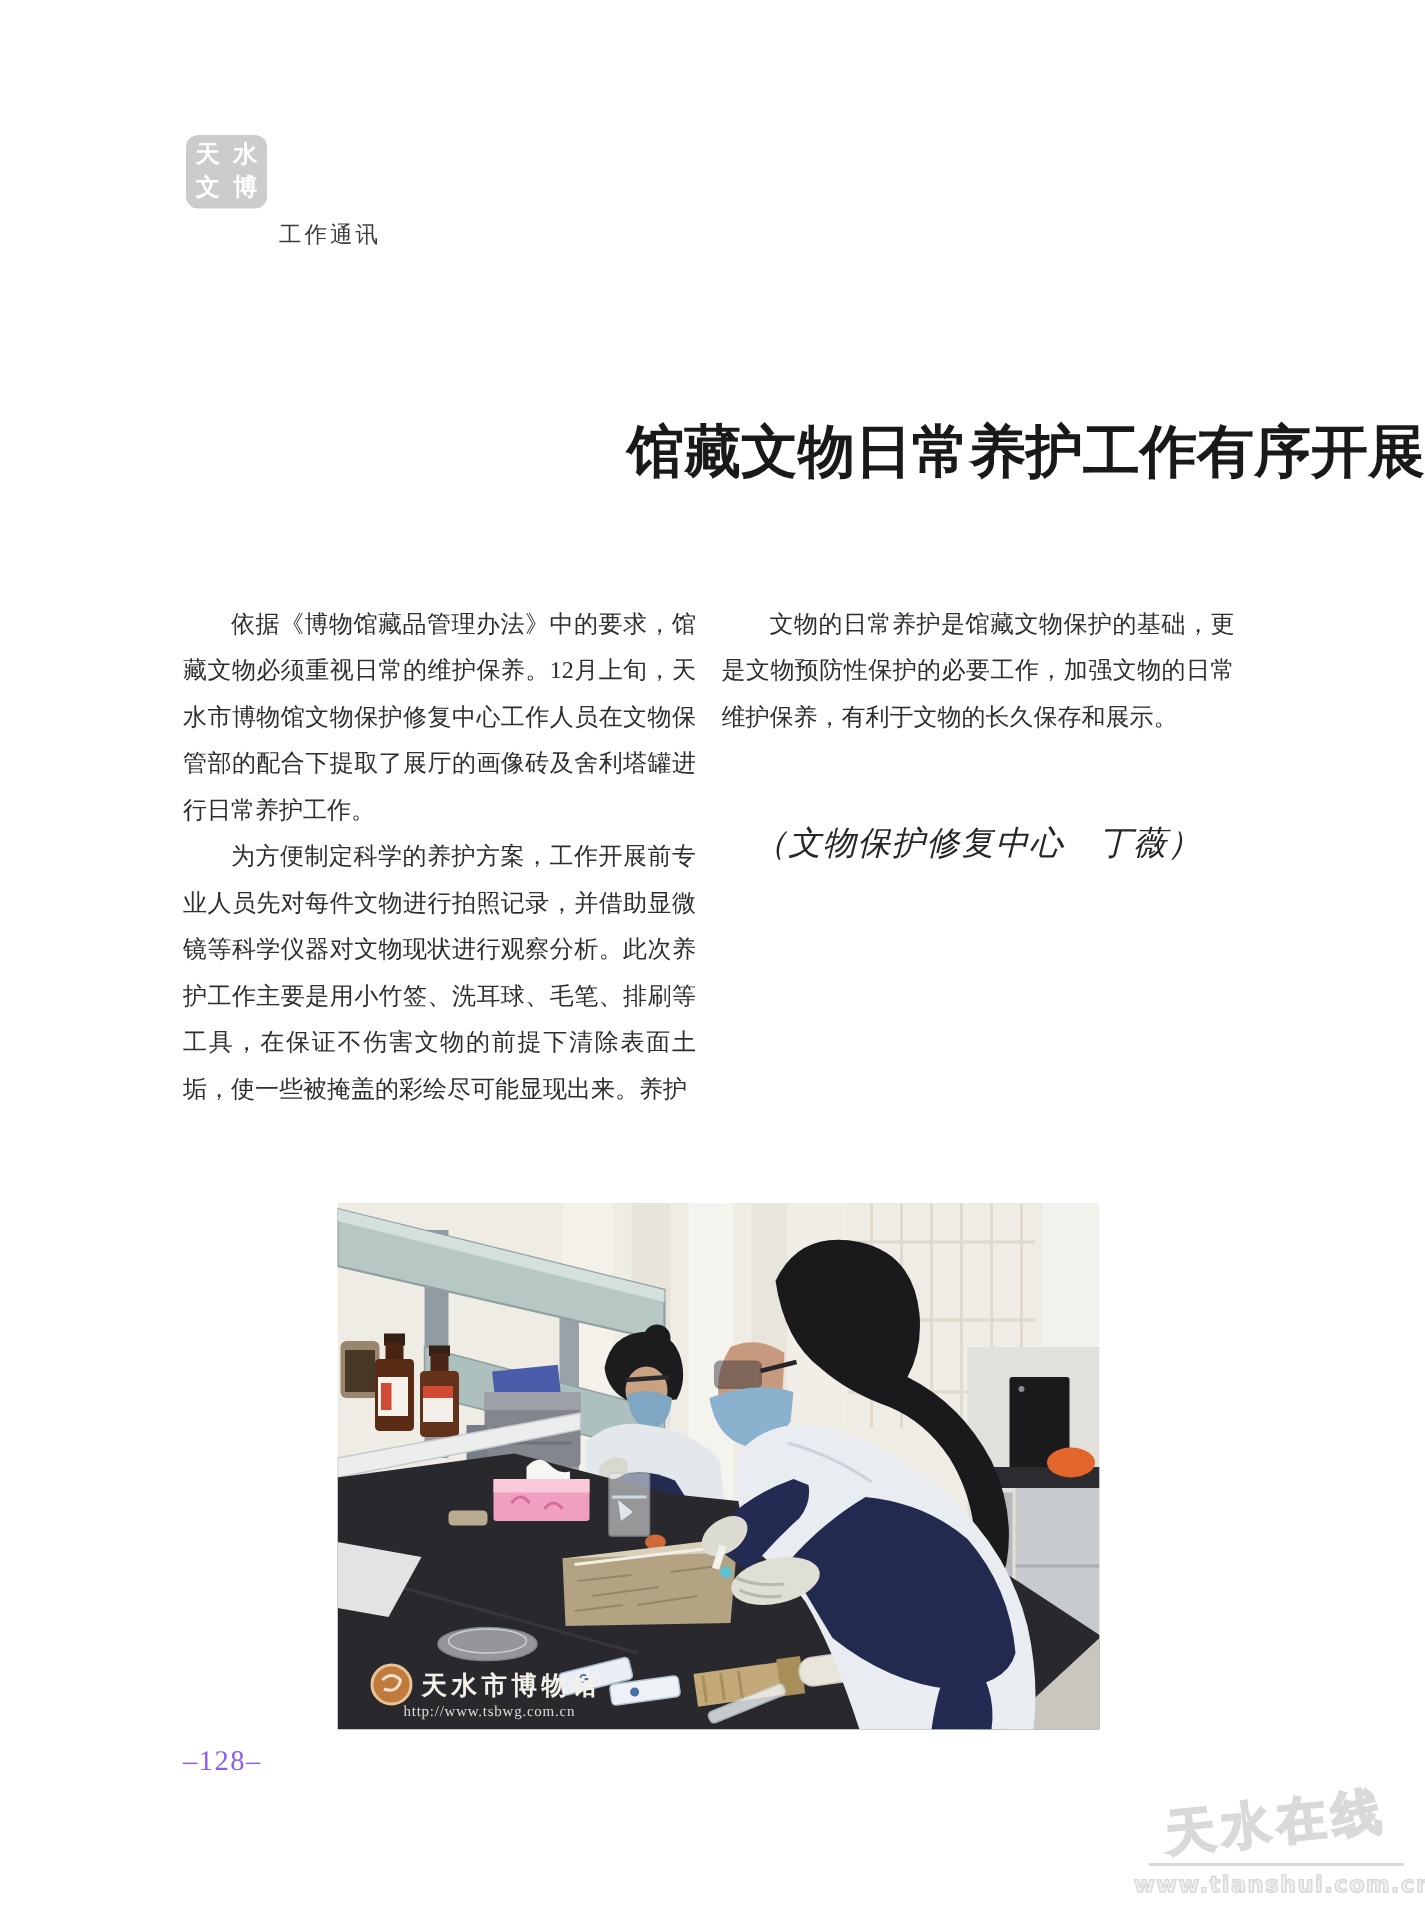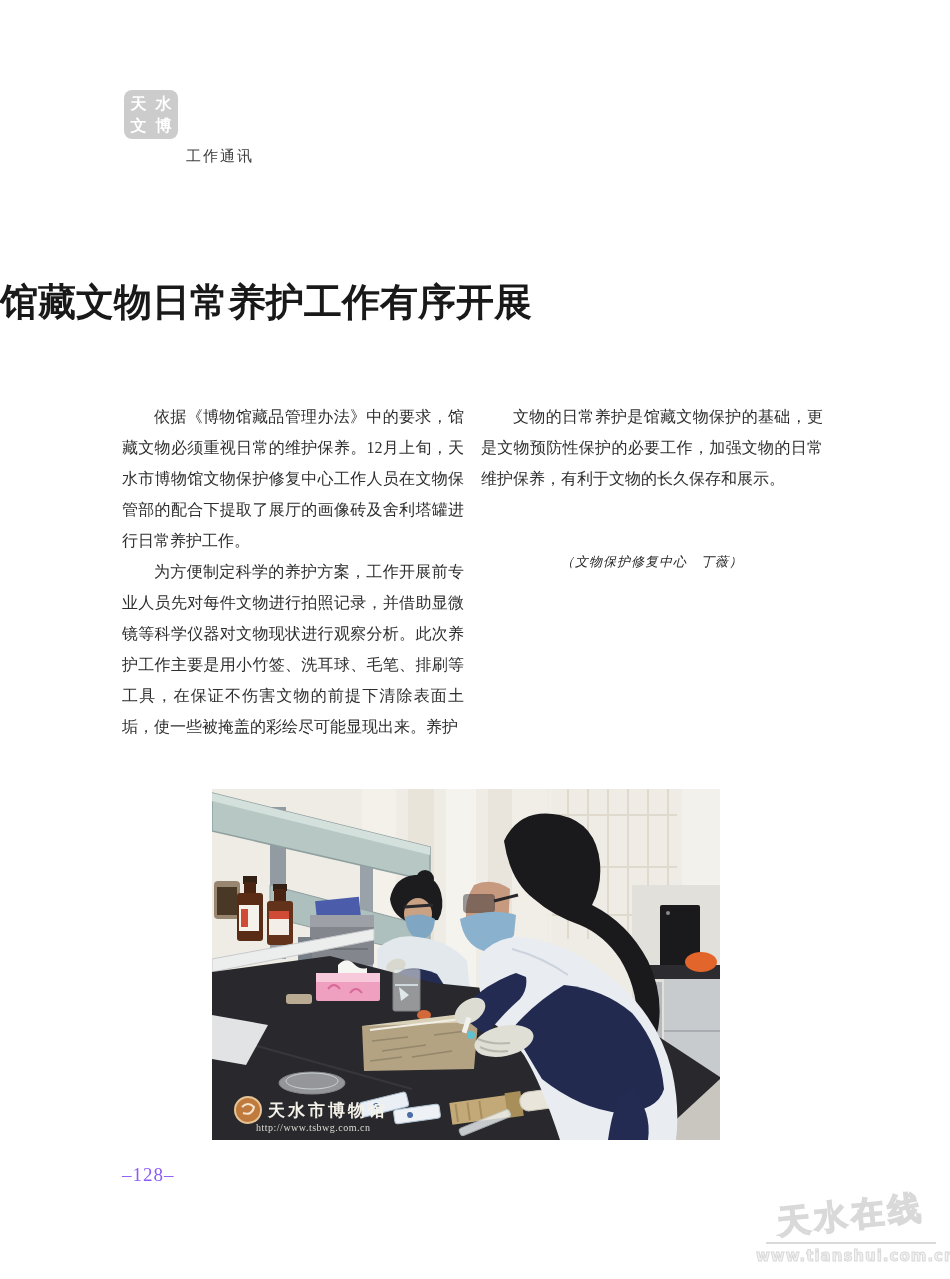--- a/index.html
+++ b/index.html
@@ -19,36 +19,36 @@
     font-weight:bold;font-family:"Liberation Serif",serif;
   }
   .section-label{
     position:absolute;left:186px;top:111px;
     font-family:"Liberation Sans","DejaVu Sans",sans-serif;
     font-size:15px;letter-spacing:2px;color:#3d3d3d;margin-top:36px;
   }
   
   .title{
     position:absolute;left:0;top:279px;width:950px;margin:0;
-    text-align:left;font-size:38px;line-height:46px;font-weight:700;color:#191919;
+    text-align:right;font-size:38px;line-height:46px;font-weight:700;color:#191919;
   }
   
   .columns{
     position:absolute;left:122px;top:401px;width:708px;
     display:flex;gap:17px;
   }
   .col{width:342px;font-size:16px;line-height:31px;text-align:justify;color:#2e2e2e;}
   .col p{margin:0;}
   .indent{text-indent:2em;}
   .byline{
     margin-top:52px !important;text-align:center;text-indent:0;
-    font-size:13px;font-style:italic;letter-spacing:1px;color:#262626;
-  }
-  
-  .photo{position:absolute;left:212px;top:789px;width:446px;height:351px;margin:0;}
+    font-size:22px;font-style:italic;letter-spacing:1px;color:#262626;
+  }
+  
+  .photo{position:absolute;left:212px;top:789px;width:446px;height:351px;margin:13px;}
   .photo svg{display:block;}
   
   .page-number{
     position:absolute;left:122px;top:1164px;
     font-size:19px;letter-spacing:1px;color:#8b5cf6;
   }
   
   .site-watermark{position:absolute;right:4px;top:1190px;width:190px;text-align:center;}
   .site-name{
     display:block;font-family:"DejaVu Sans","Liberation Sans",sans-serif;

